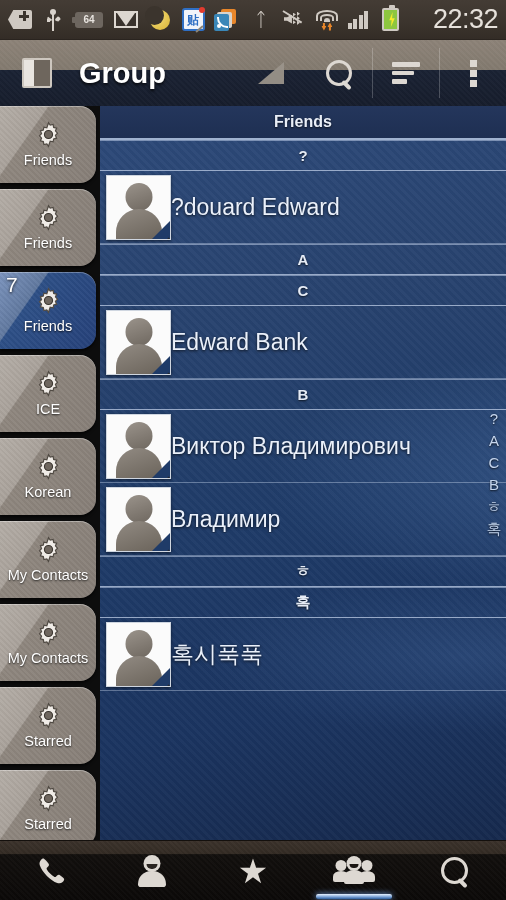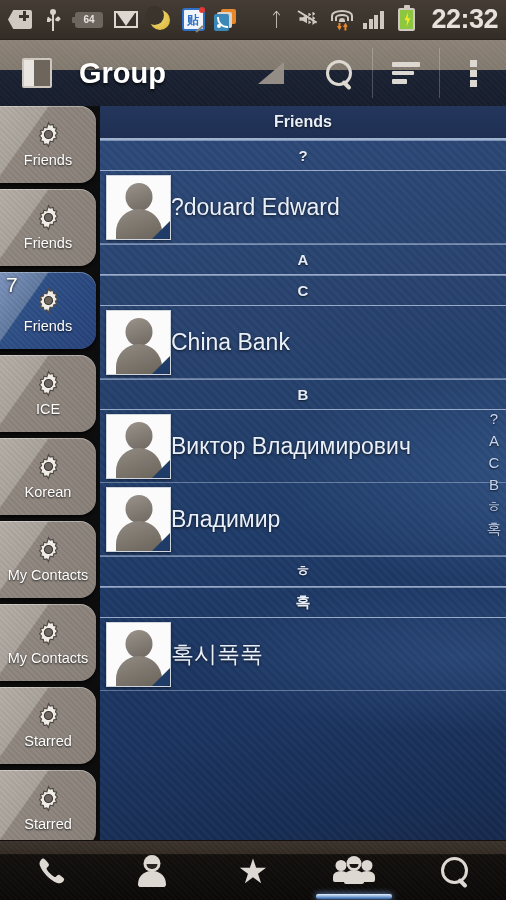--- a/index.html
+++ b/index.html
@@ -89,21 +89,21 @@
   .wf-ar i:last-child{clip-path:polygon(50% 0,0 55%,30% 55%,30% 100%,70% 100%,70% 55%,100% 55%);}
 
   .ic-sig{ width:22px;height:19px;position:relative;display:flex;align-items:flex-end;gap:1.5px;}
   .ic-sig i{width:4px;background:#cfc9c2;display:block;}
 
   .ic-batt{ width:17px;height:23px;background:#8dc63f;border:2px solid #cfc9c2;border-radius:2px;position:relative;}
   .ic-batt:before{content:"";position:absolute;left:4.5px;top:-5px;width:6px;height:3px;background:#cfc9c2;border-radius:1px 1px 0 0;}
   .ic-batt .bolt{position:absolute;left:3px;top:2px;width:9px;height:15px;background:#f6ea2a;
      clip-path:polygon(58% 0,20% 55%,47% 55%,38% 100%,82% 42%,52% 42%);}
 
-  #clock{ color:#e6e1db; font-size:27px; letter-spacing:-0.5px; margin-left:5px; font-weight:700;}
+  #clock{ color:#e6e1db; font-size:27px; letter-spacing:-0.5px; margin-left:22px; font-weight:400;}
 
   
   #actionbar{
     position:absolute; left:0; top:40px; width:506px; height:66px;
     background:linear-gradient(180deg,#8d8378 0%,#837a6f 45%,#1a2233 46%,#161d2c 100%);
     display:flex; align-items:center;
   }
   #actionbar:before{content:"";position:absolute;inset:0;
     background:repeating-linear-gradient(45deg,rgba(255,255,255,.02) 0 2px,rgba(0,0,0,.02) 2px 4px);}
   .ab-panel{ width:30px;height:30px;margin-left:22px;border:2px solid #cdc7bf;border-radius:2px;
@@ -445,21 +445,21 @@
     </div>
     <div class="sec-header">A</div>
     <div class="sec-header">C</div>
     <div class="row">
       <span class="avatar">
         <i class="head"></i>
         <i class="body"></i>
         <i class="fold"></i>
         <i class="foldline"></i>
       </span>
-      <span class="rname">China Bank</span>
+      <span class="rname">Edward Bank</span>
     </div>
     <div class="sec-header">В</div>
     <div class="row">
       <span class="avatar">
         <i class="head"></i>
         <i class="body"></i>
         <i class="fold"></i>
         <i class="foldline"></i>
       </span>
       <span class="rname">Виктор Владимирович</span>

